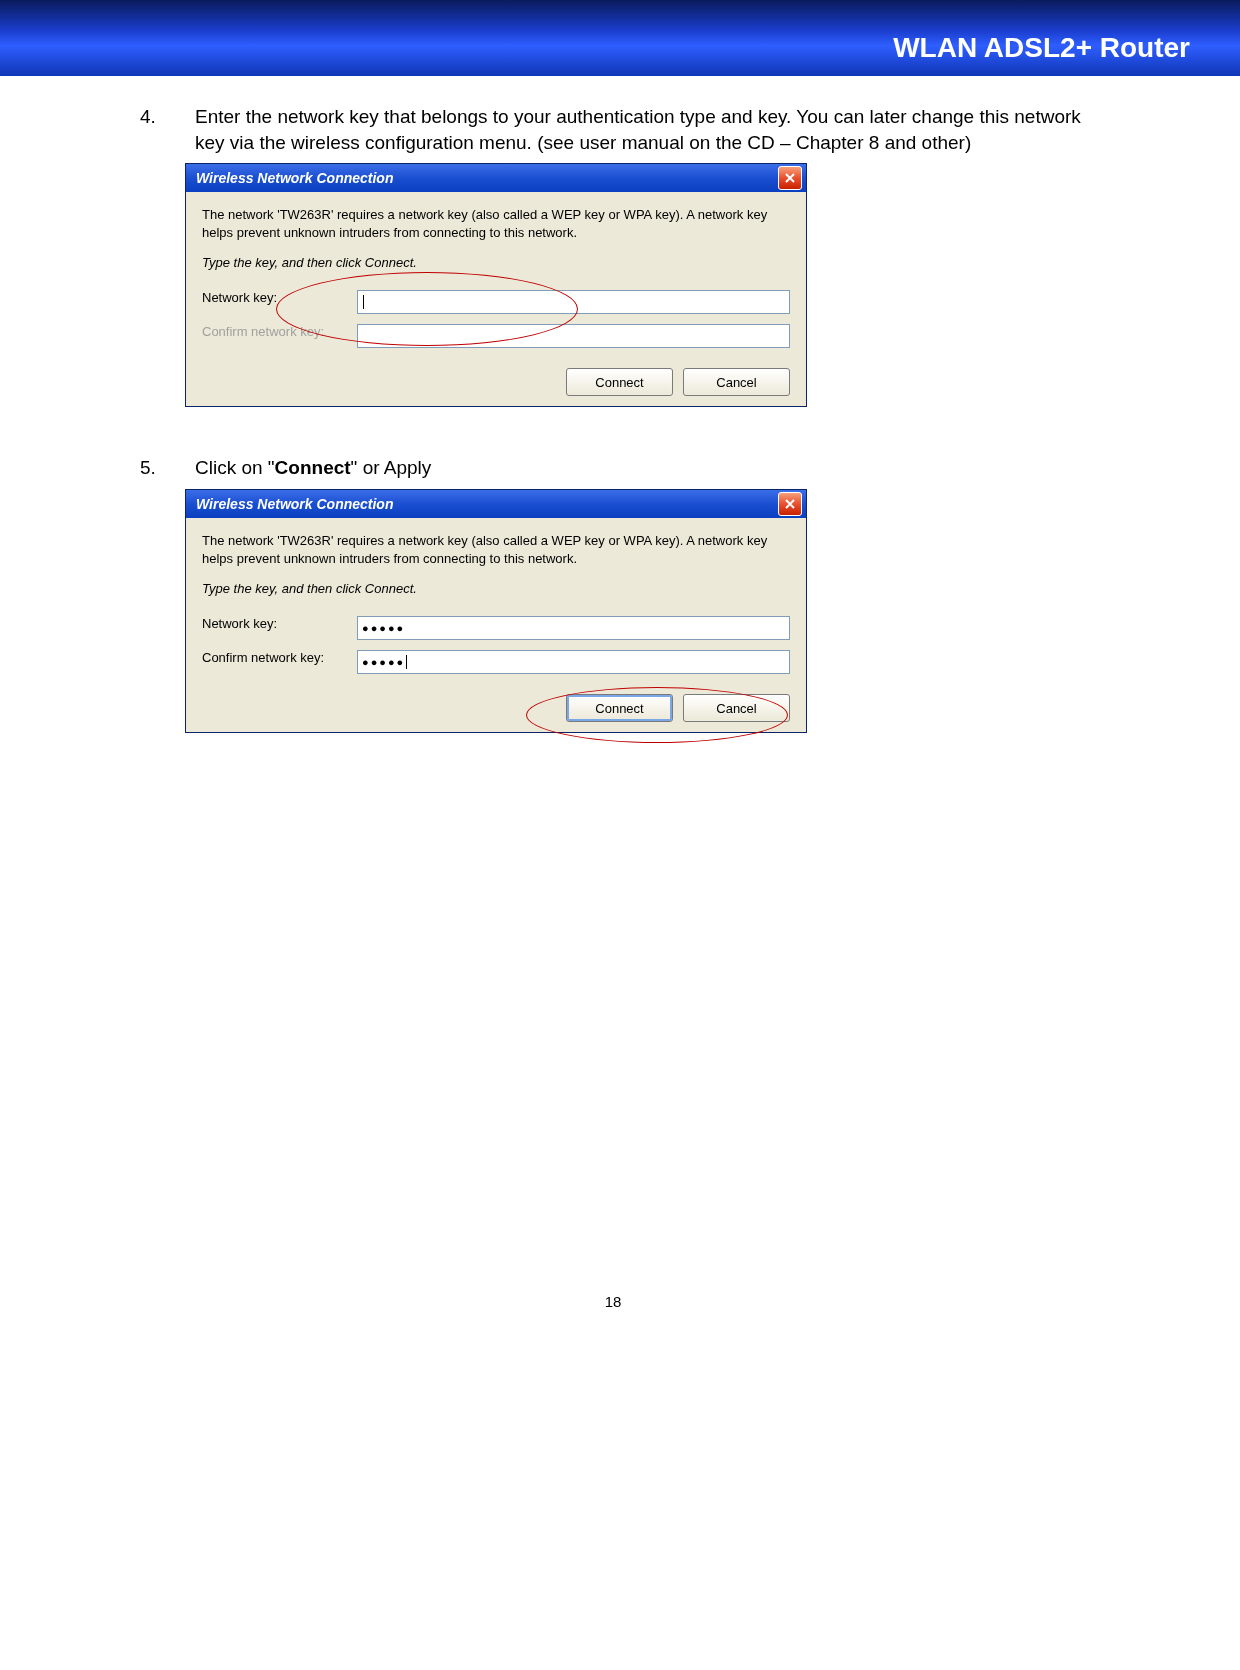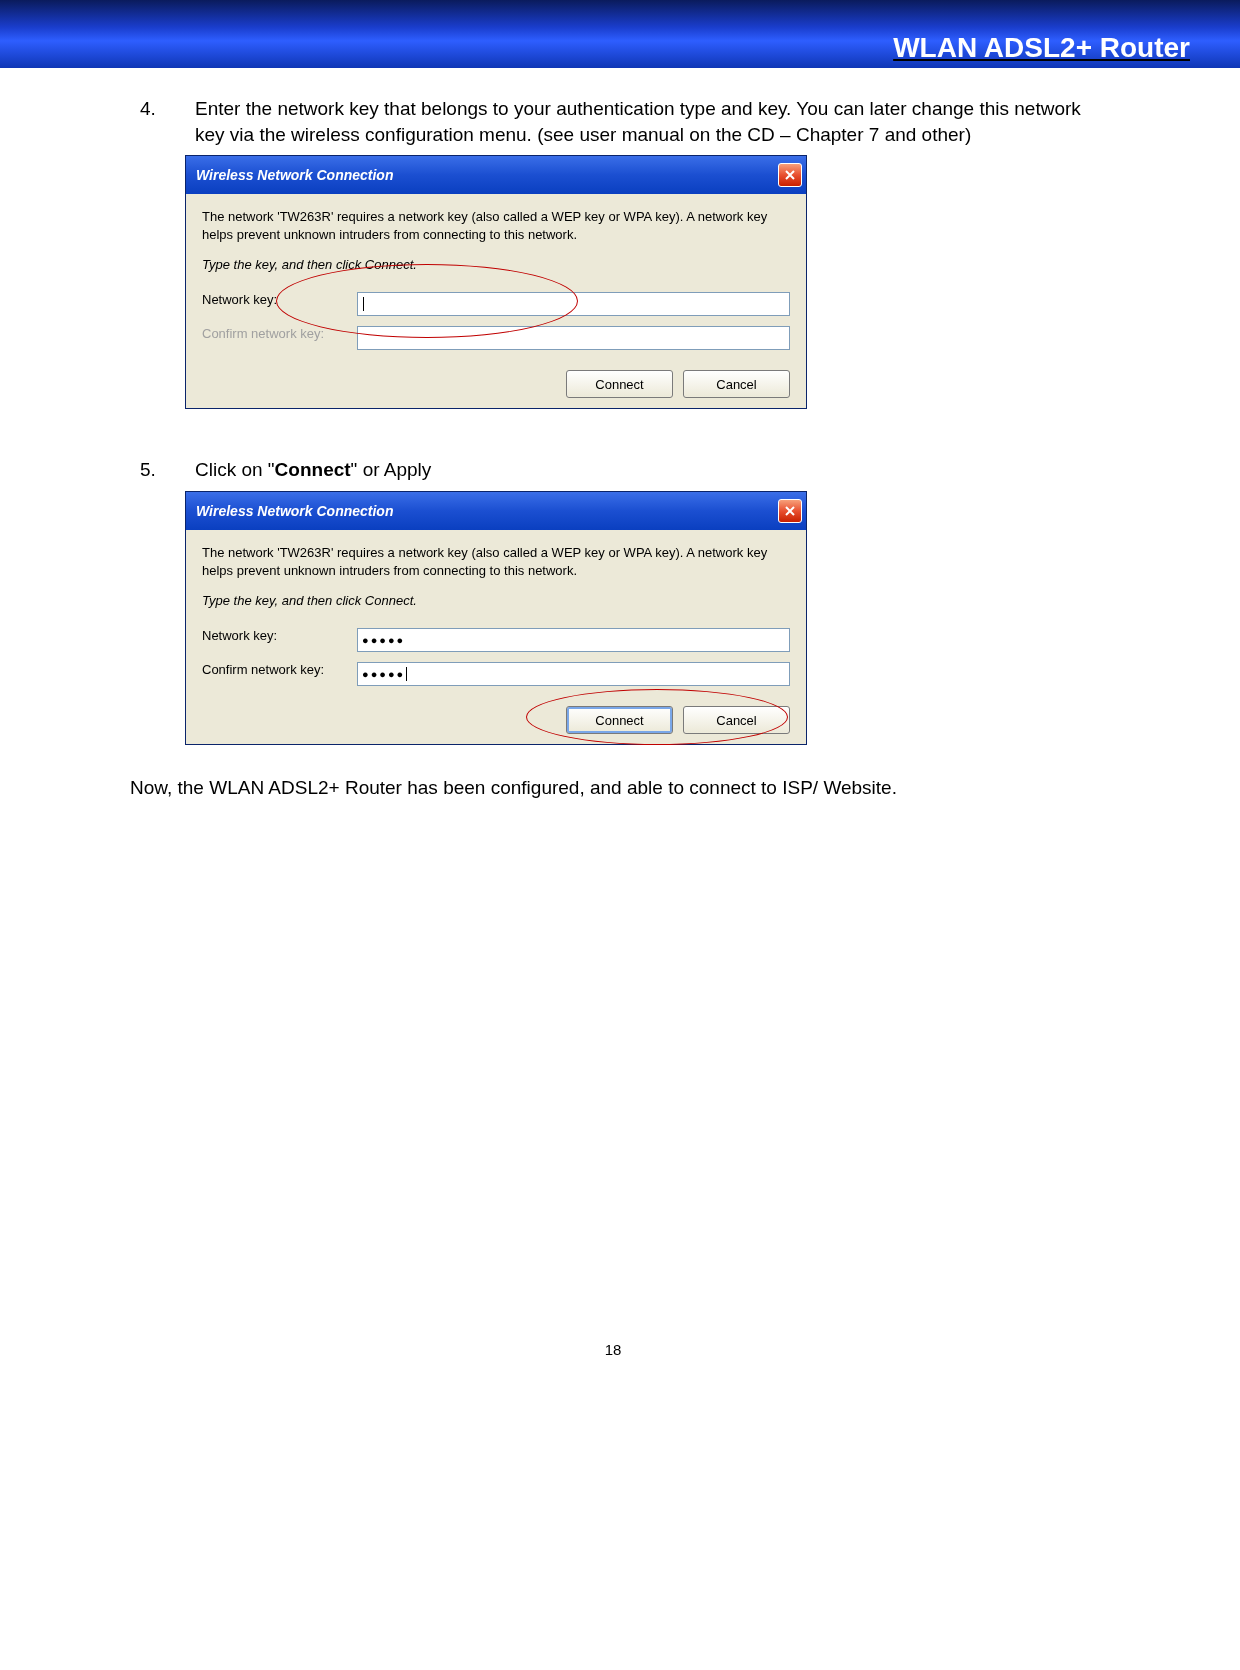--- a/index.html
+++ b/index.html
@@ -9,22 +9,21 @@
     background: #fff;
     width: 1240px;
     color: #000;
   }
   .header-band {
     height: 64px;
     background: linear-gradient(to bottom, #0a1b5c 0%, #1a3dcc 40%, #2e5eff 60%, #0f36b5 100%);
     display: flex;
     justify-content: flex-end;
     align-items: flex-end;
-    padding: 0 50px 4px 0;
-    text-decoration: underline;
+    padding: 0 50px 12px 0;
   }
   .header-title {
     color: #fff;
     font-weight: bold;
     font-size: 28px;
   }
   .page-body {
     padding: 28px 130px 40px 130px;
   }
   .step-row {
@@ -47,21 +46,21 @@
     margin: 6px 0 20px 55px;
     width: 620px;
     border: 1px solid #0a246a;
     background: #ece9d8;
     font-family: Tahoma, Arial, sans-serif;
     font-size: 13px;
     color: #000;
     position: relative;
   }
   .titlebar {
-    height: 38px;
+    height: 28px;
     background: linear-gradient(to bottom, #3a6ee8 0%, #1b4fd1 50%, #0a3fc0 100%);
     color: #fff;
     display: flex;
     align-items: center;
     justify-content: space-between;
     padding: 0 4px 0 10px;
   }
   .titlebar-text {
     font-weight: bold;
     font-style: italic;
@@ -146,21 +145,21 @@
 <body>
 
 <div class="header-band">
   <span class="header-title">WLAN ADSL2+ Router</span>
 </div>
 
 <div class="page-body">
 
   <div class="step-row">
     <div class="step-num">4.</div>
-    <div class="step-text">Enter the network key that belongs to your authentication type and key. You can later change this network key via the wireless configuration menu. (see user manual on the CD – Chapter 7 and other)</div>
+    <div class="step-text">Enter the network key that belongs to your authentication type and key. You can later change this network key via the wireless configuration menu. (see user manual on the CD – Chapter 8 and other)</div>
   </div>
 
   <div class="dialog">
     <div class="titlebar">
       <span class="titlebar-text">Wireless Network Connection</span>
       <span class="closebtn">
         <svg width="12" height="12" viewBox="0 0 12 12">
             <path d="M2 2 L10 10 M10 2 L2 10" stroke="#fff" stroke-width="2"></path>
           </svg>
       </span>
@@ -232,19 +231,18 @@
             <span>Connect</span>
           </span>
         <span class="xp-btn">
             <span>Cancel</span>
           </span>
       </div>
     </div>
     <div class="ellipse ellipse2"></div>
   </div>
 
-  <div class="final-text">Now, the WLAN ADSL2+ Router has been configured, and able to connect to ISP/ Website.</div>
 
 </div>
 
 <div style="height:480px"></div>
 
 <div class="page-number">18</div>
 
 </body></html>

